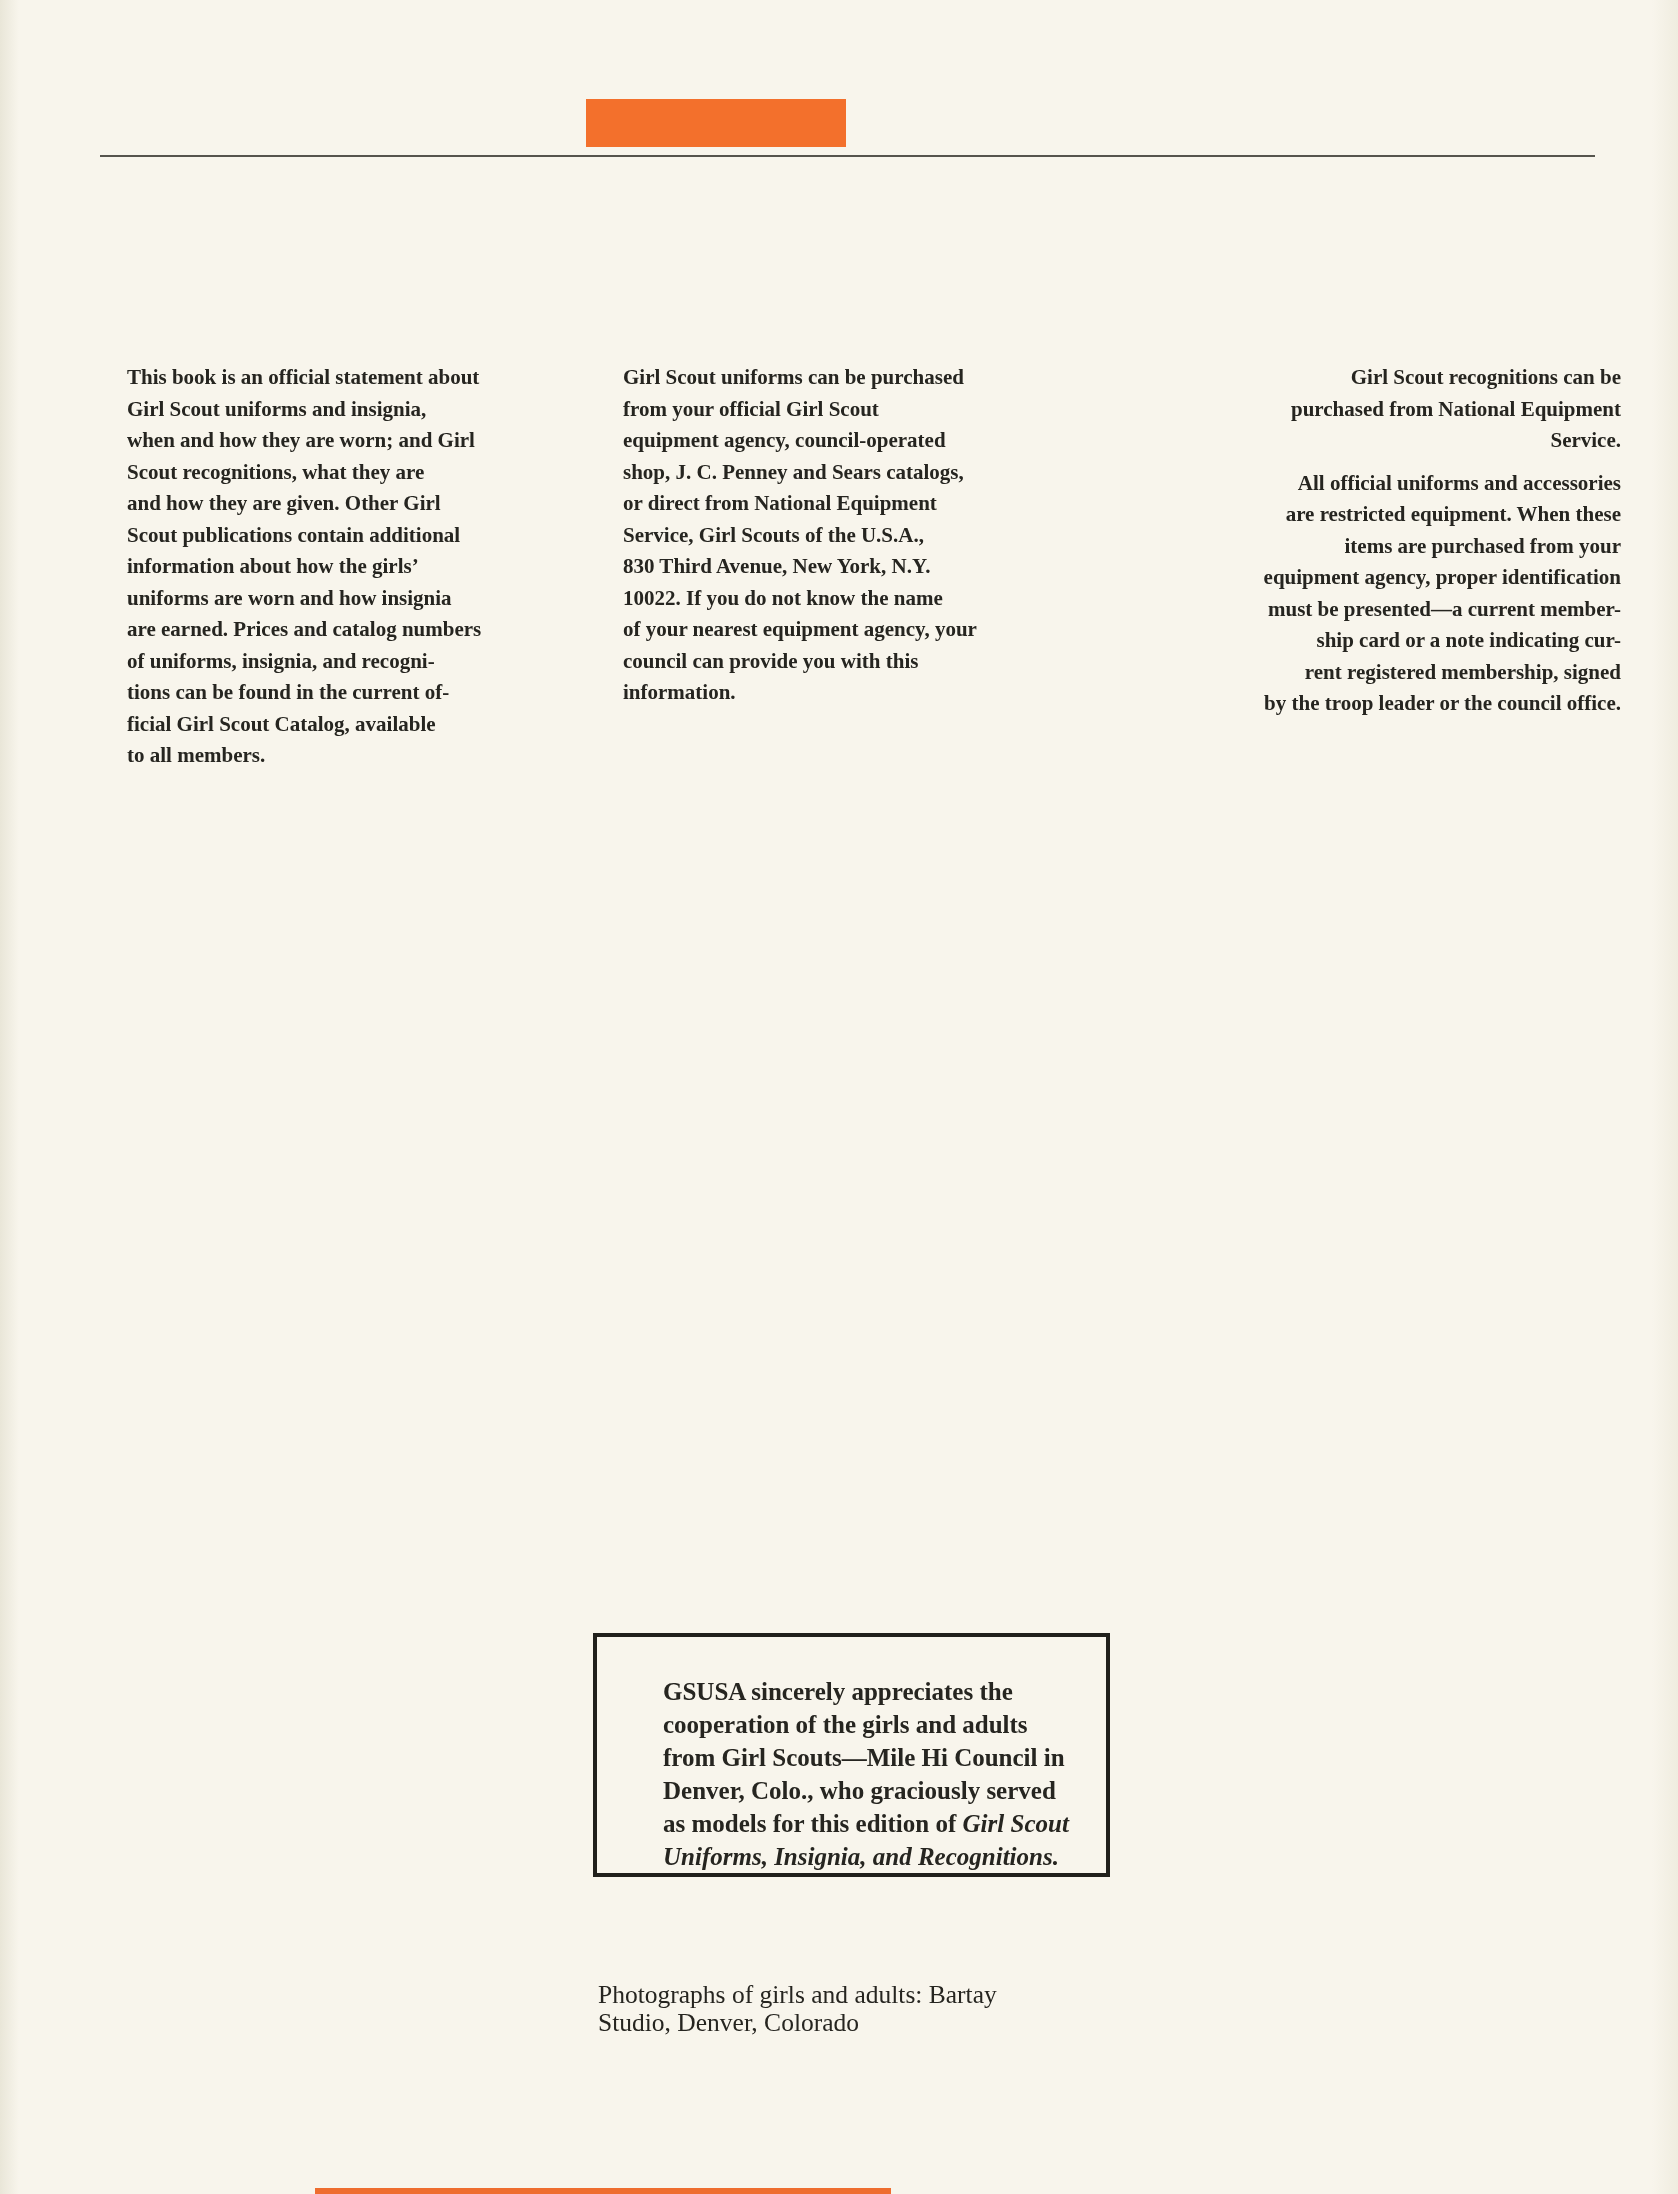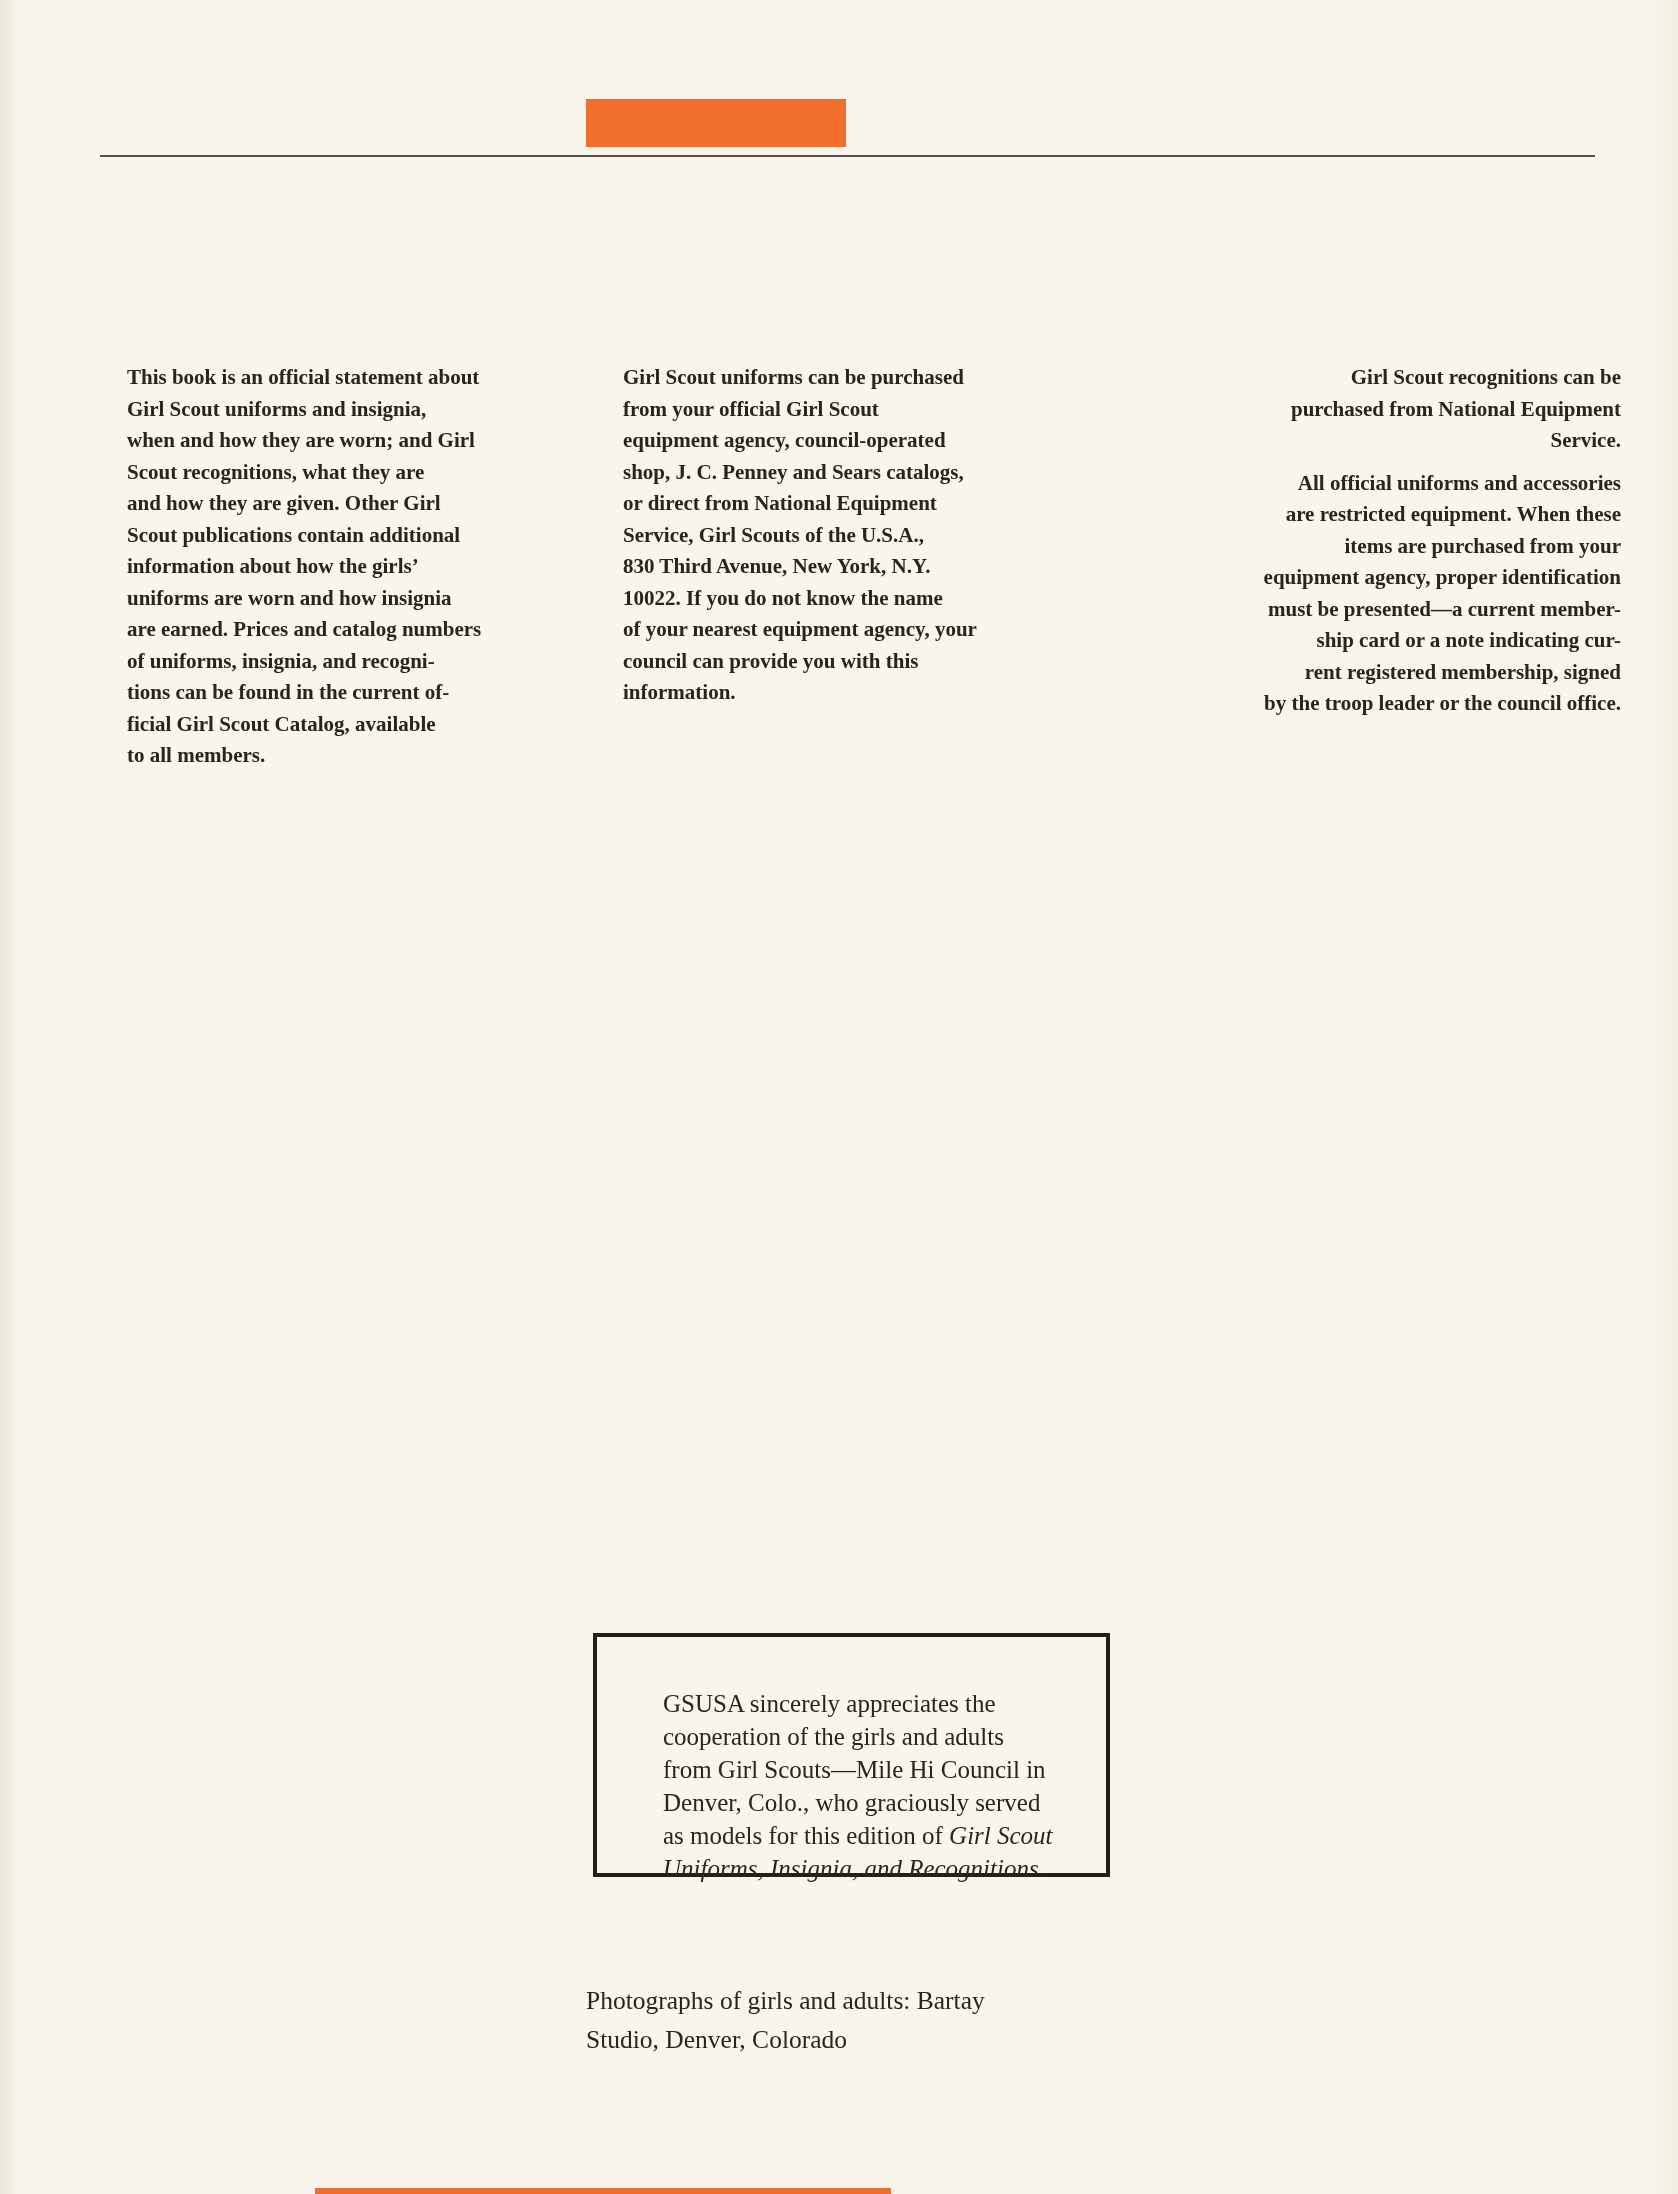--- a/index.html
+++ b/index.html
@@ -36,28 +36,27 @@
   .col-2{left:623px;width:499px;}
   .col-3{left:1132px;width:489px;text-align:right;}
   .para{white-space:pre;margin:0 0 11.4px 0;}
   .ackbox{
     position:absolute;left:593px;top:1633px;width:517px;height:244px;
     border:4px solid #21201b;box-sizing:border-box;
     background:#f8f5ec;
   }
   .ackbox-text{
     position:absolute;left:66px;top:38px;
-    font-size:25px;line-height:33px;font-weight:normal;
+    font-size:25px;line-height:33px;font-weight:bold;
     white-space:pre;
-    margin-top:12px;
   }
   .ackbox-text .booktitle{font-style:italic;}
   .credit{
-    position:absolute;left:586px;top:1981px;
-    font-size:25.5px;line-height:39px;white-space:pre;
+    position:absolute;left:598px;top:1981px;
+    font-size:25.5px;line-height:28px;white-space:pre;
   }
   .bottom-strip{
     position:absolute;left:315px;top:2188px;width:576px;height:6px;
     background:#ee6d2f;
   }
 </style>
 </head>
 <body>
 
 <div id="page">

